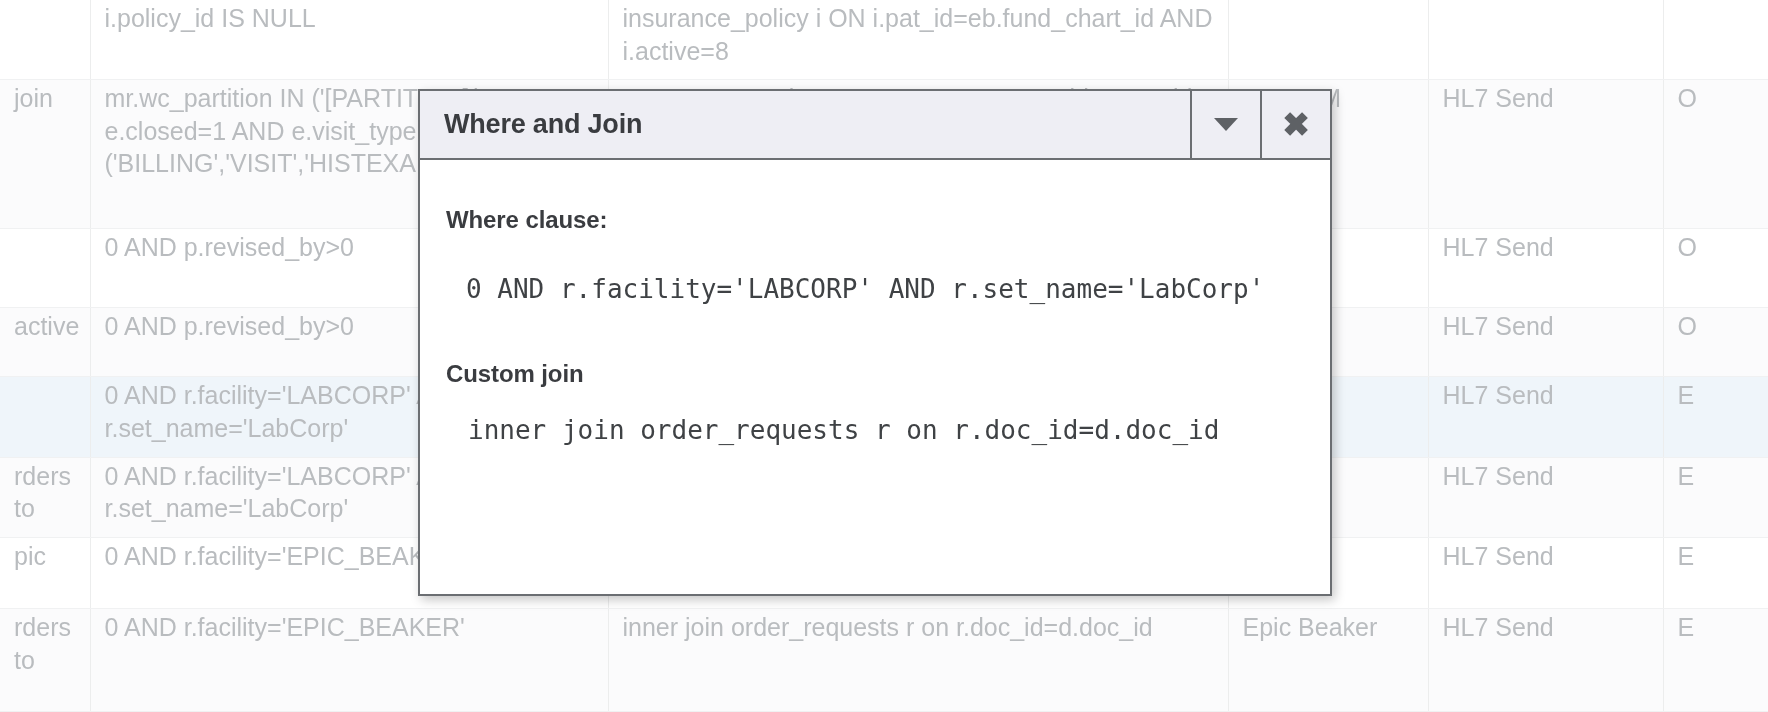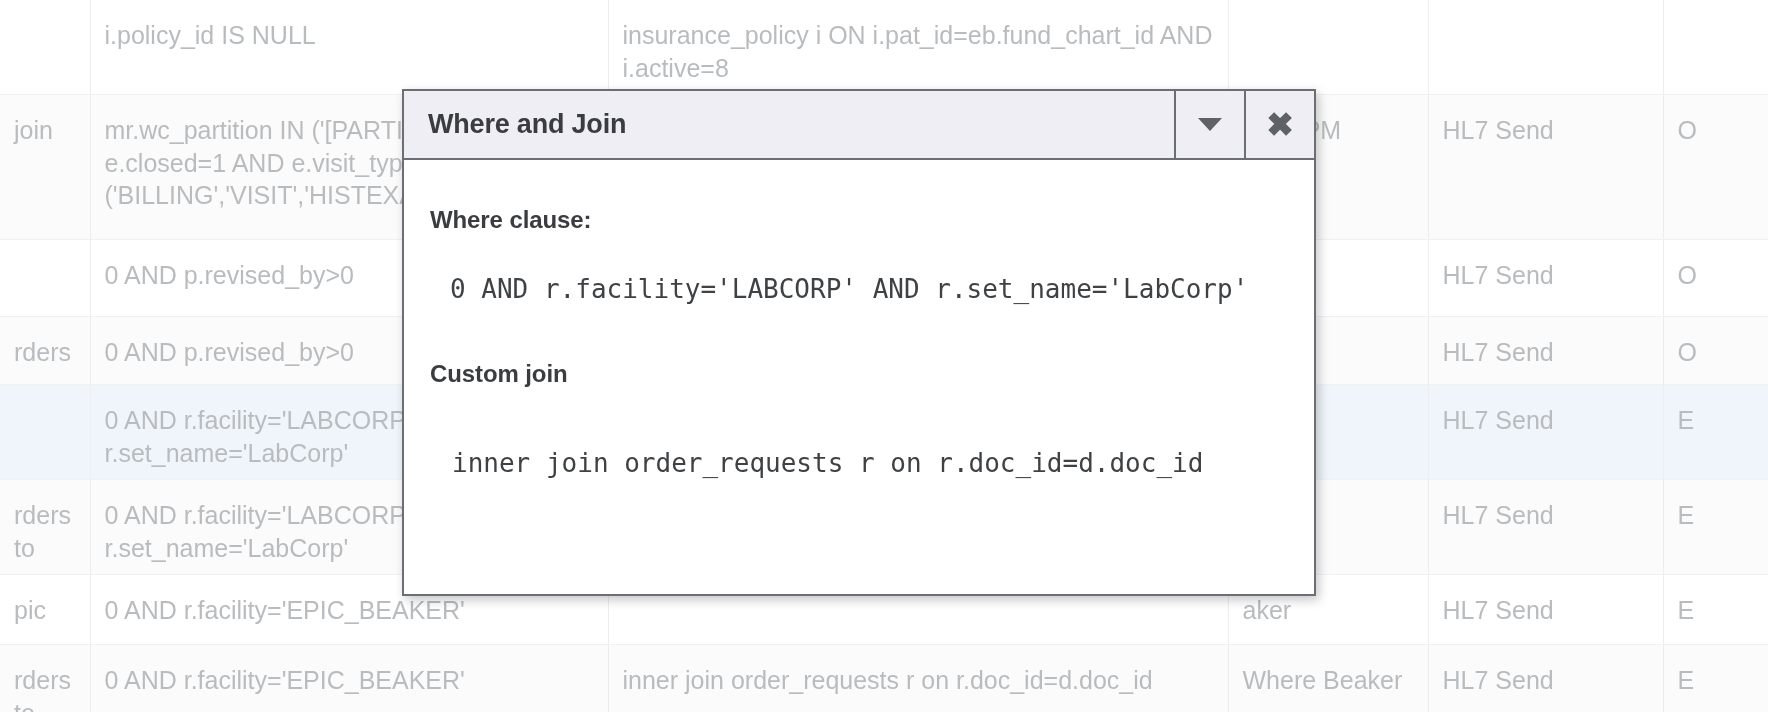--- a/index.html
+++ b/index.html
@@ -26,41 +26,41 @@
     width: 1768px;
     height: 712px;
     border-collapse: collapse;
     table-layout: fixed;
     color: #b9bcbf;
     font-size: 25px;
     line-height: 1.3;
   }
   #bg-table td {
     vertical-align: top;
-    padding: 19px 14px 10px 14px;
+    padding: 2px 14px 10px 14px;
     border-right: 1px solid #eceded;
     border-bottom: 1px solid #f0f1f2;
     white-space: normal;
     overflow: hidden;
   }
   #bg-table tr.band-gray td { background: #fbfbfc; }
   #bg-table tr.band-white td { background: #ffffff; }
   #bg-table tr.band-blue  td { background: #eff5fa; }
   .col-a { width: 90px; }
   .col-b { width: 518px; }
   .col-c { width: 620px; }
   .col-d { width: 200px; }
   .col-e { width: 235px; }
   .col-f { width: 105px; }
   .nowrap { white-space: nowrap; }
 
   
   #dialog {
     position: absolute;
-    left: 402px;
+    left: 418px;
     top: 89px;
     width: 914px;
     height: 507px;
     background: #ffffff;
     border: 2px solid #6b6e72;
     box-sizing: border-box;
     box-shadow: 3px 4px 10px rgba(0,0,0,0.22);
     z-index: 10;
     display: flex;
     flex-direction: column;
@@ -124,21 +124,21 @@
   }
   .code-line {
     font-family: "DejaVu Sans Mono", monospace;
     font-size: 26px;
     color: #3f4245;
     margin: 0 0 56px 0;
     padding-left: 20px;
     white-space: pre;
   }
   .code-line.second { padding-left: 22px; margin-bottom: 0; }
-  .section-label.join { margin-bottom: 60px; }
+  .section-label.join { margin-bottom: 27px; }
 </style>
 </head>
 <body>
 
 <div id="screen">
 
   <table id="bg-table">
     <colgroup>
       <col class="col-a">
         <col class="col-b">
@@ -166,21 +166,21 @@
       </tr>
       <tr class="band-white" style="height:77px">
         <td></td>
         <td>0 AND p.revised_by&gt;0</td>
         <td></td>
         <td>M</td>
         <td>HL7 Send</td>
         <td>O</td>
       </tr>
       <tr class="band-gray" style="height:68px">
-        <td>rders</td>
+        <td>active</td>
         <td>0 AND p.revised_by&gt;0</td>
         <td></td>
         <td>M</td>
         <td>HL7 Send</td>
         <td>O</td>
       </tr>
       <tr class="band-blue" style="height:78px">
         <td></td>
         <td>0 AND r.facility='LABCORP' AND r.set_name='LabCorp'</td>
         <td></td>
@@ -201,21 +201,21 @@
         <td class="nowrap">0 AND r.facility='EPIC_BEAKER'</td>
         <td></td>
         <td>aker</td>
         <td>HL7 Send</td>
         <td>E</td>
       </tr>
       <tr class="band-gray" style="height:100px">
         <td class="nowrap">rders to</td>
         <td class="nowrap">0 AND r.facility='EPIC_BEAKER'</td>
         <td class="nowrap">inner join order_requests r on r.doc_id=d.doc_id</td>
-        <td class="nowrap">Where Beaker</td>
+        <td class="nowrap">Epic Beaker</td>
         <td>HL7 Send</td>
         <td>E</td>
       </tr>
     </tbody>
   </table>
 
   <div id="dialog">
     <div id="dialog-header">
       <div id="dialog-title">Where and Join</div>
       <div class="hdr-btn">

